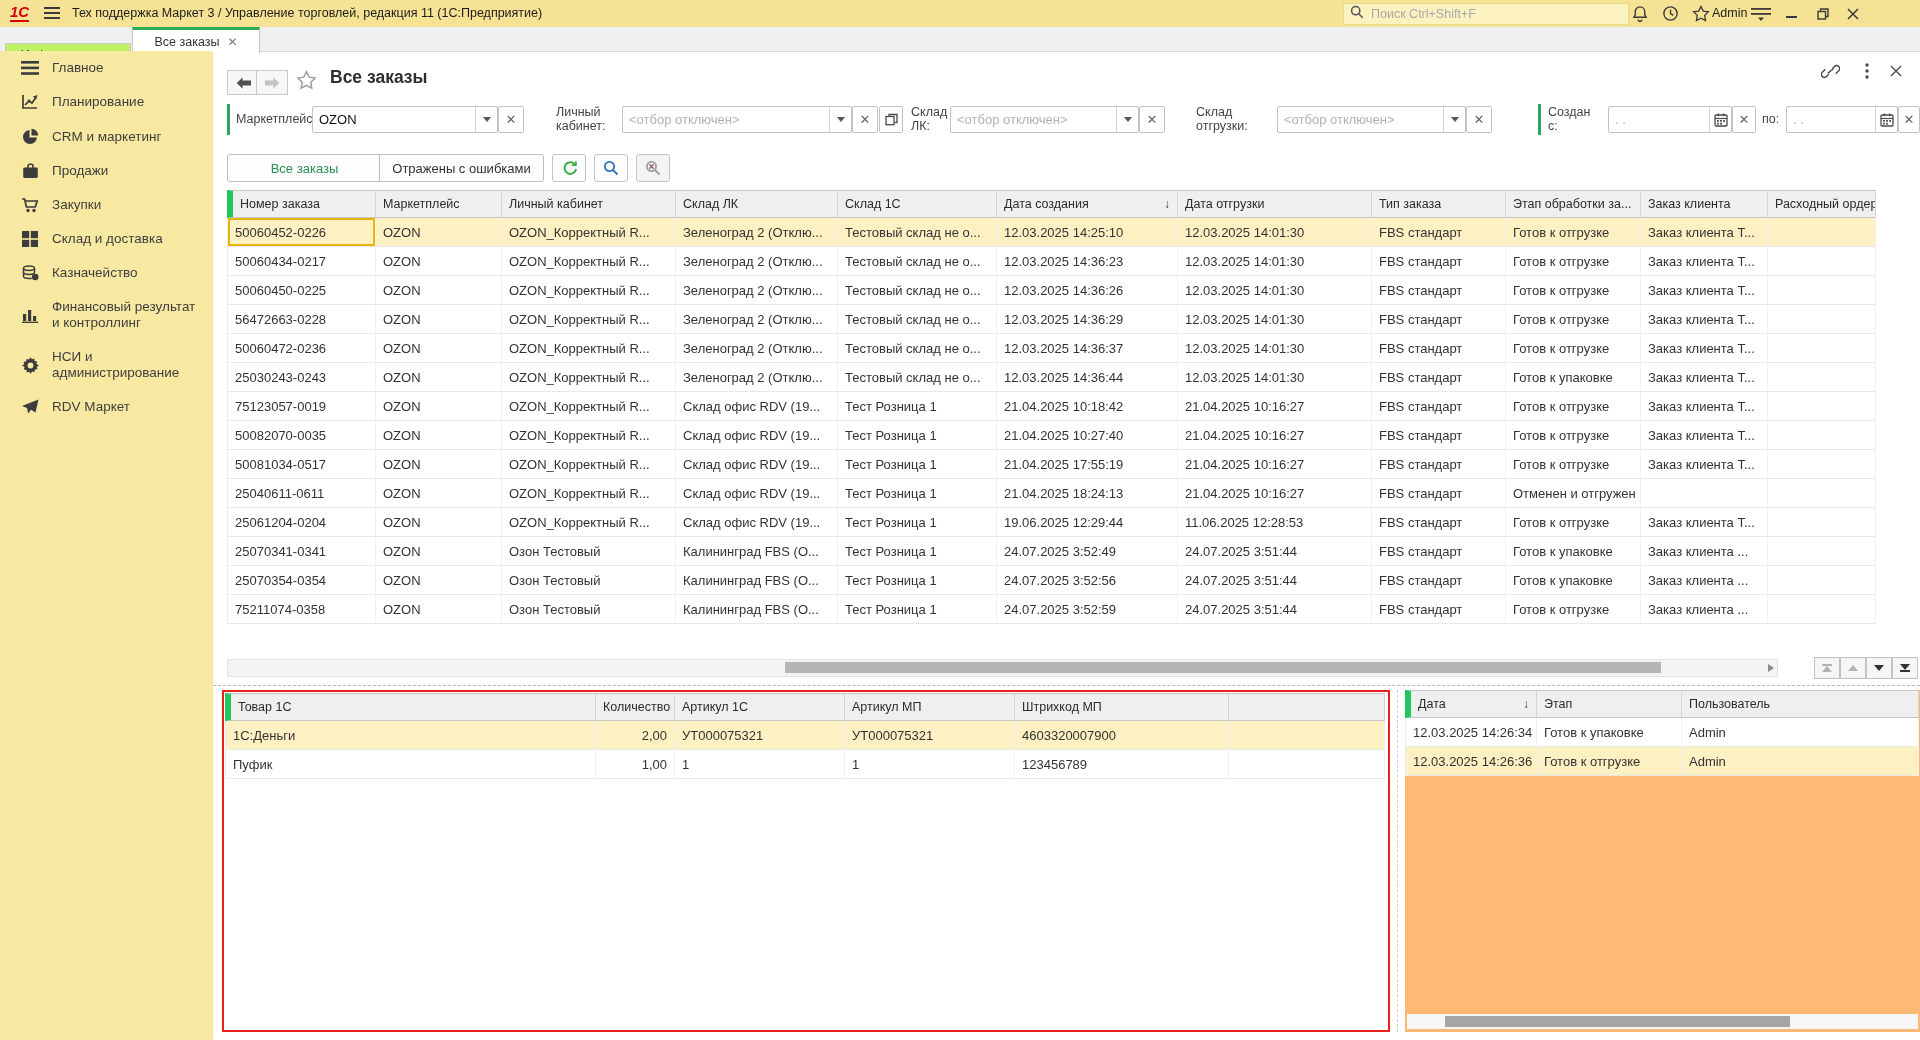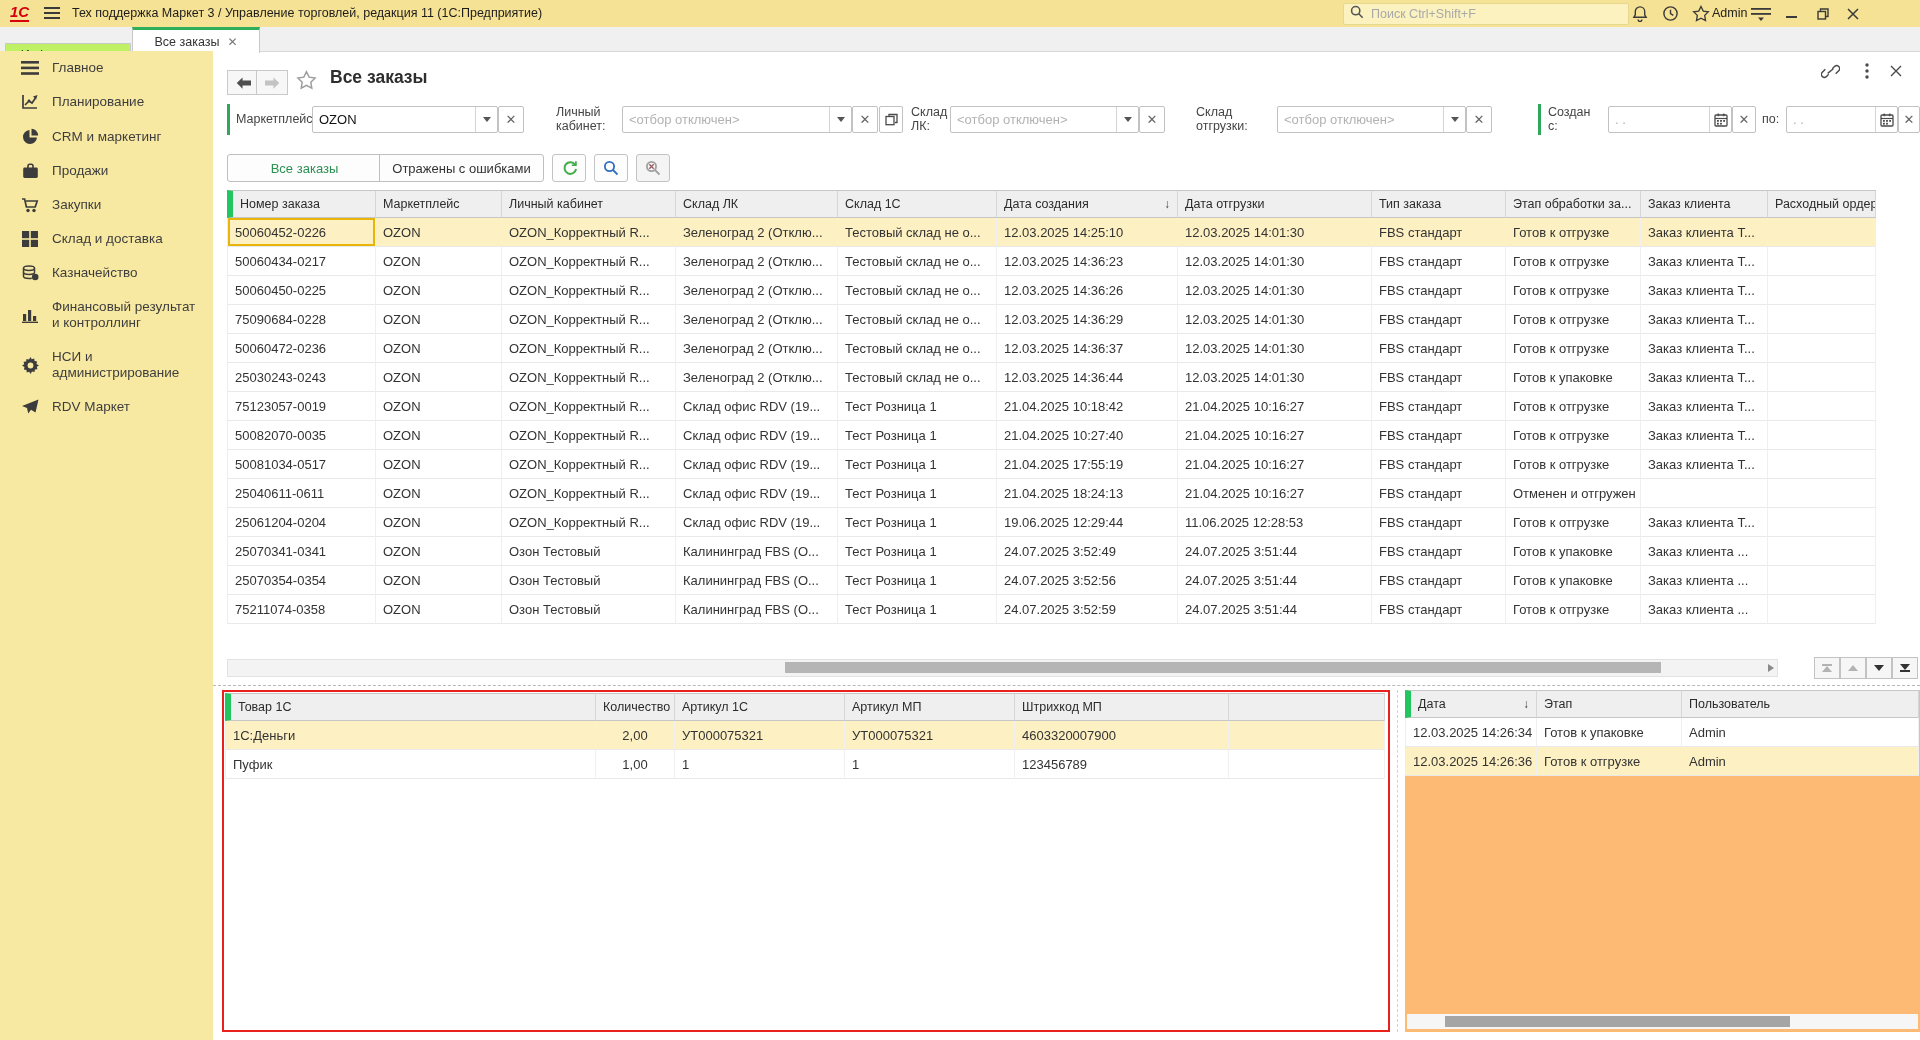--- a/index.html
+++ b/index.html
@@ -67,21 +67,21 @@
   .grid th{box-sizing:border-box;height:28px;background:#efefef;border-top:1px solid #c6c6c6;
            border-bottom:1px solid #c6c6c6;border-right:1px solid #d6d6d6;font-weight:400;font-size:12.5px;
            color:#2b2b2b;text-align:left;padding:0 7px;white-space:nowrap;overflow:hidden;cursor:pointer}
   .grid th:first-child{border-left:6px solid #22c55e}
   .grid td{box-sizing:border-box;height:29px;border-bottom:1px solid #e9e9e9;border-right:1px solid #f0f0f0;
            font-size:13px;color:#333;padding:0 7px;white-space:nowrap;overflow:hidden;background:#fff;cursor:default}
   .grid td:first-child{border-left:1px solid #ededed}
   .grid tr.sel td{background:#fdf0c2}
   .grid td.cur-hard{background:#fbdf7f;box-shadow:inset 0 0 0 2px #e9b50a}
   .grid td.cur-soft{background:#fbdf7f}
-  .grid .r{text-align:center}
+  .grid .r{text-align:right}
   .sort-arrow{float:right;color:#444;font-size:12px;margin-left:4px}
 
   
   .hscroll{position:absolute;left:227px;top:659px;width:1549px;height:16px;background:#f3f3f3;border:1px solid #e2e2e2;cursor:pointer}
   .hthumb{position:absolute;left:557px;top:2px;width:876px;height:11px;background:#b5b5b5}
   .harrow{position:absolute;right:3px;top:4px;width:0;height:0;border-top:4px solid transparent;
           border-bottom:4px solid transparent;border-left:6px solid #8a8a8a}
   .navb{position:absolute;top:657px;width:24px;height:20px;border:1px solid #c3c3c3;background:#f6f6f6;
         display:flex;flex-direction:column;align-items:center;justify-content:center;cursor:pointer}
   .tri-up{width:0;height:0;border-left:5px solid transparent;border-right:5px solid transparent;border-bottom:6px solid #333}
@@ -484,21 +484,21 @@
             <td>Зеленоград 2 (Отклю...</td>
             <td>Тестовый склад не о...</td>
             <td>12.03.2025 14:36:26</td>
             <td>12.03.2025 14:01:30</td>
             <td>FBS стандарт</td>
             <td>Готов к отгрузке</td>
             <td>Заказ клиента Т...</td>
             <td></td>
           </tr>
           <tr>
-            <td>75090684-0228</td>
+            <td>56472663-0228</td>
             <td>OZON</td>
             <td>OZON_Корректный R...</td>
             <td>Зеленоград 2 (Отклю...</td>
             <td>Тестовый склад не о...</td>
             <td>12.03.2025 14:36:29</td>
             <td>12.03.2025 14:01:30</td>
             <td>FBS стандарт</td>
             <td>Готов к отгрузке</td>
             <td>Заказ клиента Т...</td>
             <td></td>

